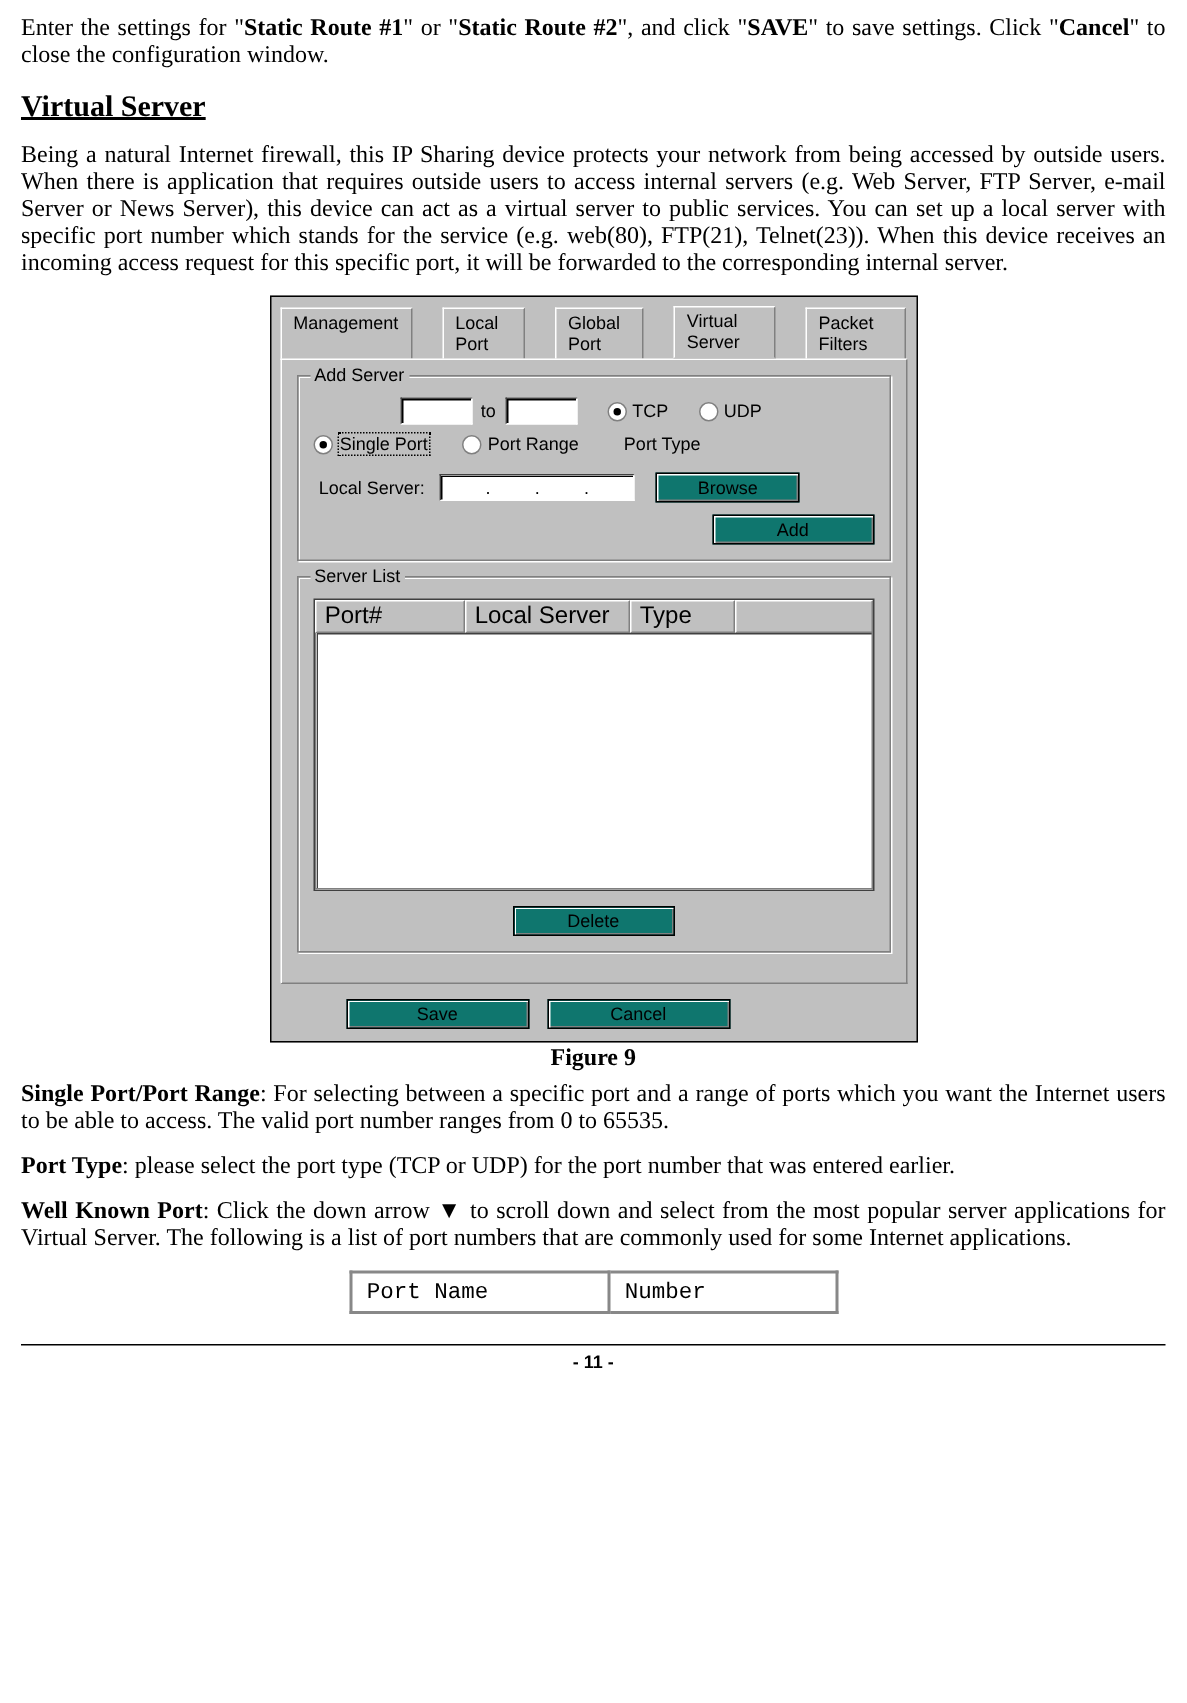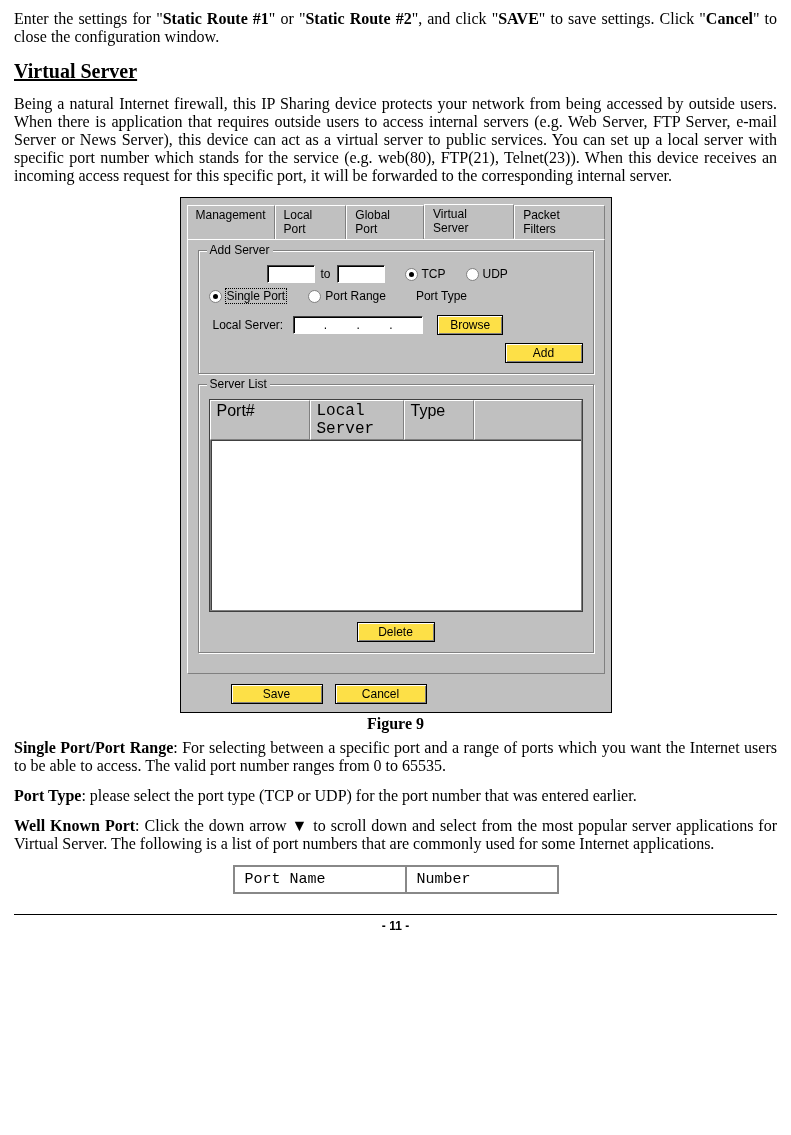--- a/index.html
+++ b/index.html
@@ -48,20 +48,21 @@
     font-weight: bold;
     font-size: 11px;
     line-height: 12px;
     text-align: center;
     font-family: Arial, sans-serif;
   }
   .tabstrip {
     display: flex;
     margin: 6px 6px 0 6px;
     position: relative;
+    gap: 20px;
   }
   .tab {
     border: 1px solid #808080;
     border-bottom: none;
     border-top-color: #fff;
     border-left-color: #fff;
     background: #c0c0c0;
     padding: 2px 8px;
     font-size: 12px;
     margin-right: 0px;
@@ -118,24 +119,24 @@
     border: 1px solid #808080;
     border-top-color: #404040;
     border-left-color: #404040;
     border-right-color: #fff;
     border-bottom-color: #fff;
     box-shadow: inset 1px 1px 0 #000;
     height: 18px;
     box-sizing: border-box;
   }
   .btn3d {
-    background: #fde047;
+    background: #0f766e;
     border: 1px solid #000;
     box-shadow: inset 1px 1px 0 #fff, inset -1px -1px 0 #808080;
-    padding: 2px 0;
+    padding: 2px 15px;
     font-size: 12px;
     text-align: center;
     font-family: "MS Sans Serif", Arial, sans-serif;
   }
   .listhead {
     display: flex;
     background: #c0c0c0;
   }
   .colhdr {
     border: 1px solid #fff;
@@ -243,21 +244,21 @@
           <div class="btn3d" style="width:76px;">Add</div>
         </div>
       </div>
 
       <div class="groupbox">
         <div class="groupbox-title">Server List</div>
 
         <div style="border:1px solid #404040; box-shadow: inset -1px -1px 0 #fff;">
           <div class="listhead">
             <div class="colhdr" style="width:100px;">Port#</div>
-            <div class="colhdr" style="width:94px;font-family:Liberation Mono, monospace;">Local Server</div>
+            <div class="colhdr" style="width:110px;">Local Server</div>
             <div class="colhdr" style="width:70px;">Type</div>
             <div class="colhdr" style="flex:1;"></div>
           </div>
           <div class="listbody"></div>
         </div>
 
         <div class="row" style="justify-content:center; margin-top:10px; margin-bottom:0;">
           <div class="btn3d" style="width:76px;">Delete</div>
         </div>
       </div>

